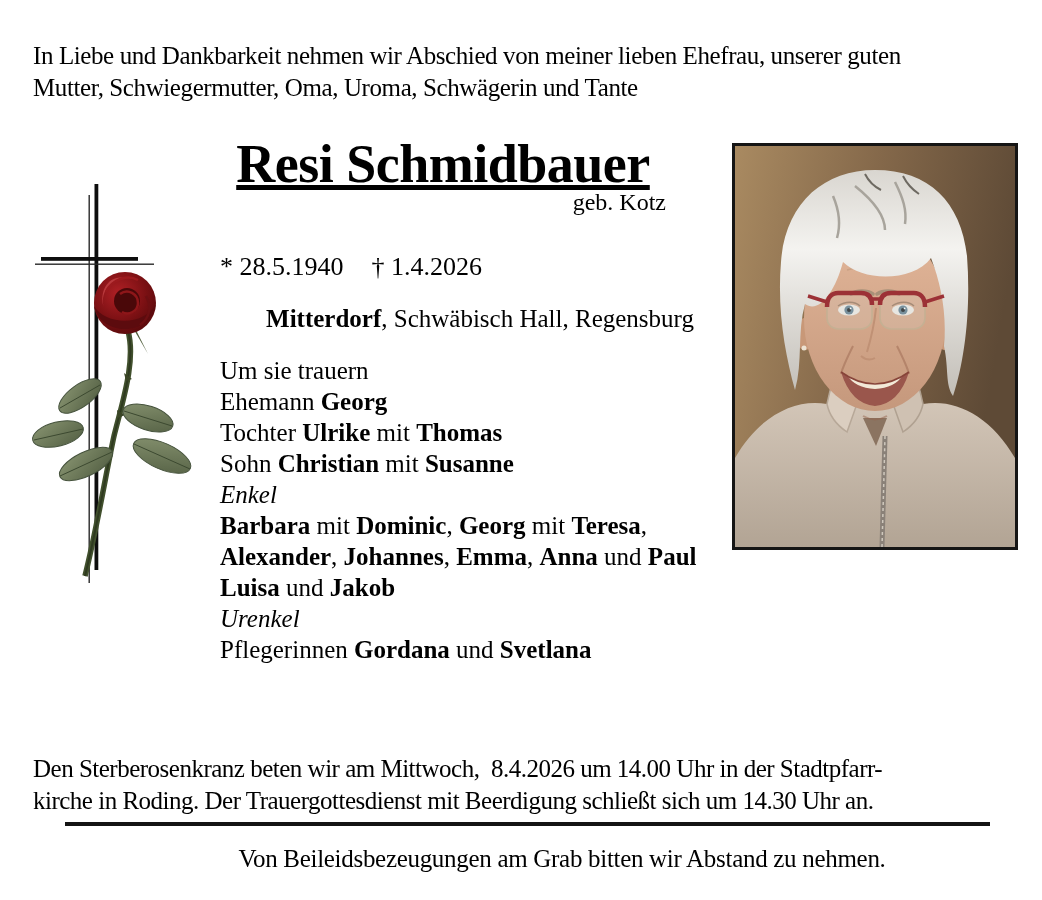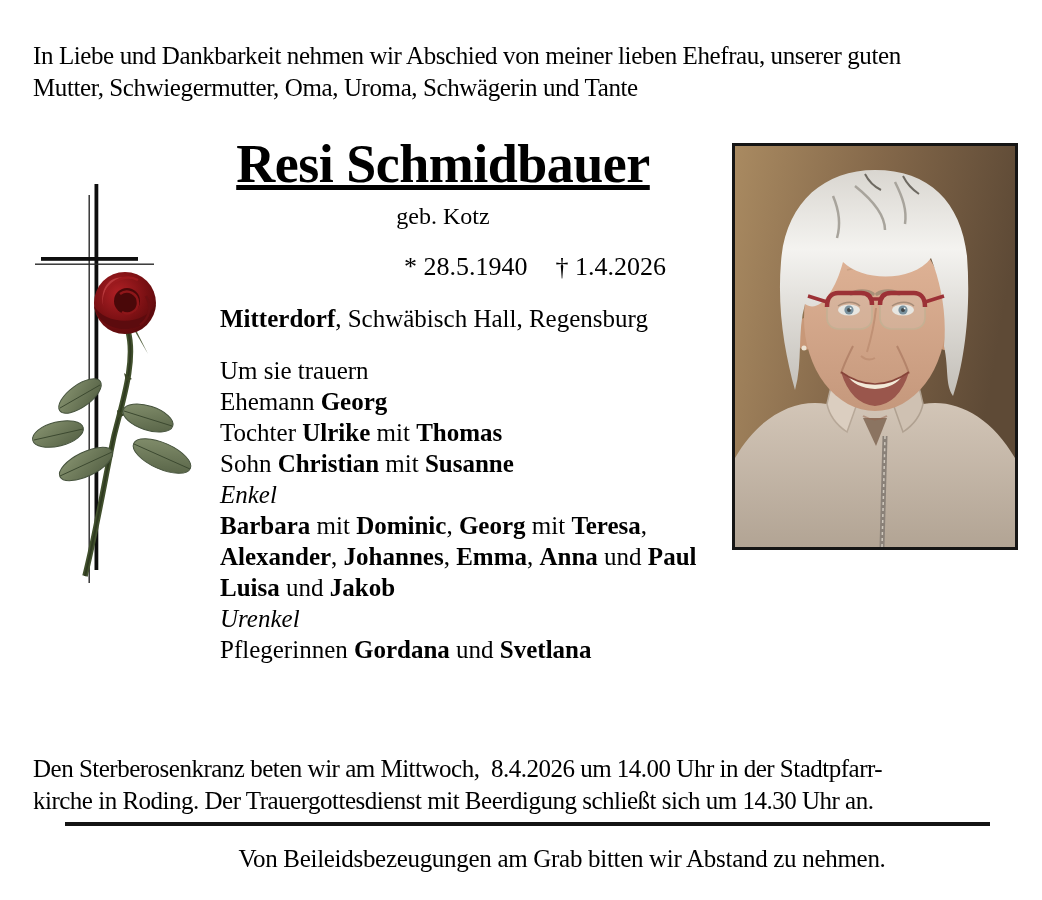--- a/index.html
+++ b/index.html
@@ -7,24 +7,24 @@
   #page{position:relative;width:1042px;height:900px;background:#fff;overflow:hidden;}
 
   .intro{position:absolute;left:33px;top:40px;font-size:25px;line-height:32px;letter-spacing:-0.4px;}
   .intro div{white-space:pre;}
 
   .left-art{position:absolute;left:28px;top:168px;width:185px;height:425px;}
 
   .center-col{position:absolute;left:220px;top:0;width:446px;}
   .name{position:absolute;left:0;top:133px;width:446px;text-align:center;
         font-size:54px;font-weight:700;white-space:nowrap;letter-spacing:-0.5px;text-decoration:underline;}
-  .maiden{position:absolute;left:0;top:203px;width:446px;text-align:center;font-size:24px;}
-  .dates{position:absolute;left:0;top:252px;width:446px;text-align:right;font-size:26px;white-space:nowrap;}
+  .maiden{position:absolute;left:0;top:189px;width:446px;text-align:right;font-size:24px;}
+  .dates{position:absolute;left:0;top:252px;width:446px;text-align:left;font-size:26px;white-space:nowrap;}
   .dates .death-date{margin-left:28px;}
-  .residence{position:absolute;left:0;top:305px;width:520px;font-size:25px;white-space:nowrap;}
+  .residence{position:absolute;left:0;top:305px;width:520px;font-size:25px;white-space:nowrap;text-align:center;}
   .mourning{position:absolute;left:0;top:355px;width:520px;font-size:25px;}
   .mourning .seg-line{line-height:31px;white-space:nowrap;}
   .residence .seg-line{white-space:nowrap;}
   .b{font-weight:700;}
   .i{font-style:italic;}
 
   .photo-frame{position:absolute;left:732px;top:143px;width:286px;height:407px;
                border:3px solid #151515;box-sizing:border-box;background:#7d6246;}
   .photo-frame svg{display:block;width:100%;height:100%;}
 

